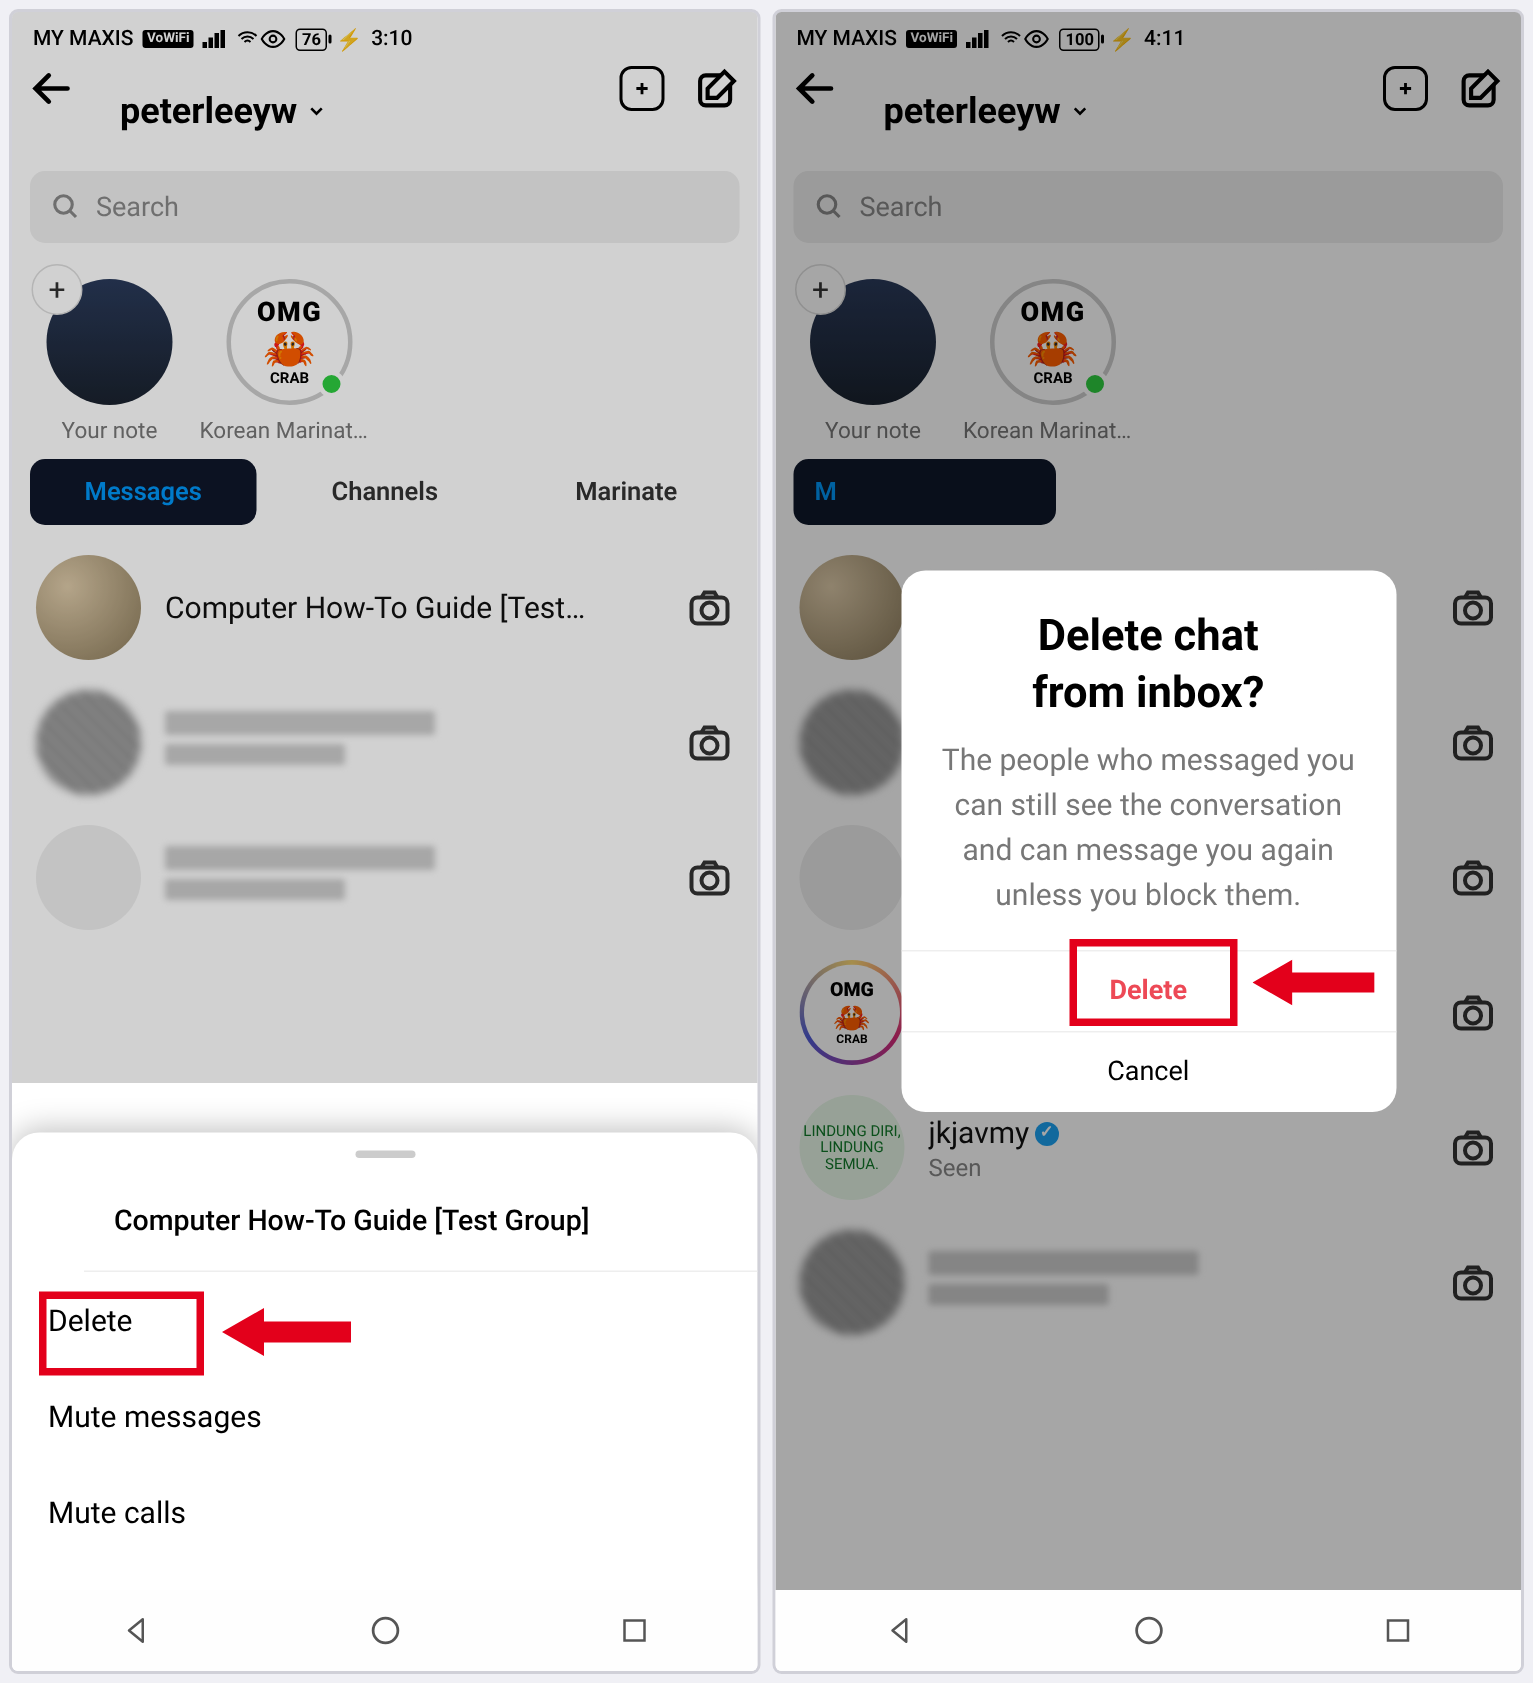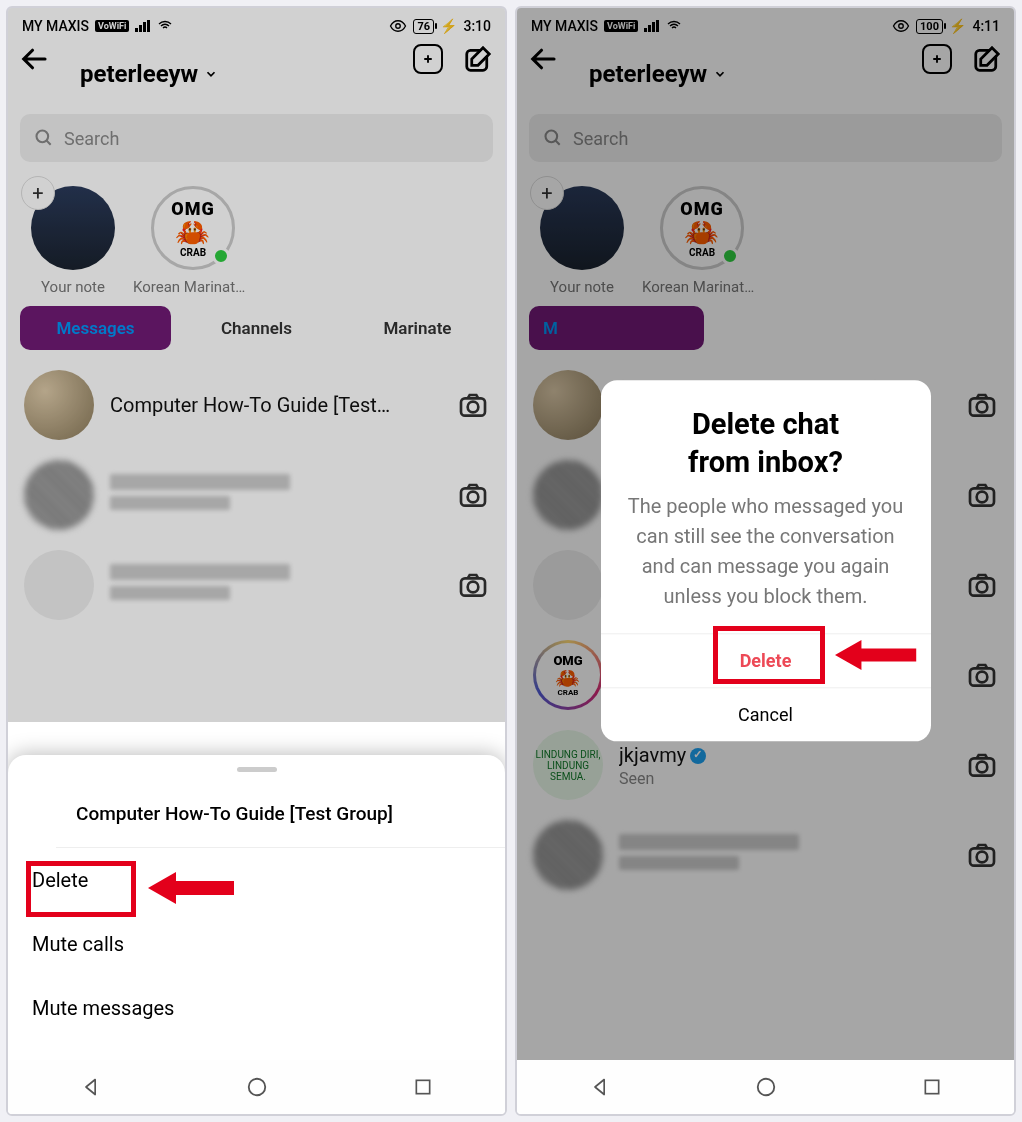--- a/index.html
+++ b/index.html
@@ -19,21 +19,21 @@
     border: 2px solid #d0d0d8;
     border-radius: 6px;
     position: relative;
     overflow: hidden;
   }
   
   .statusbar {
     height: 36px;
     display: flex;
     align-items: center;
-    justify-content: space-between;
+    justify-content: flex-start;
     padding: 0 14px;
     font-size: 14px;
     font-weight: 500;
     color: #000;
   }
   .statusbar .left, .statusbar .right { display: flex; align-items: center; gap: 6px; }
   .vowifi-badge { background:#000; color:#fff; font-size:9px; padding:1px 3px; border-radius:2px; font-weight:bold;}
   .signal-bars { display:inline-block; width:16px; height:12px; position:relative;}
   .signal-bars span{position:absolute;bottom:0;width:3px;background:#000;}
   .signal-bars span:nth-child(1){left:0;height:4px;}
@@ -68,21 +68,21 @@
   .note-plus{position:absolute;top:-10px;left:-10px;width:34px;height:34px;background:#fff;border:1px solid #ddd;border-radius:50%;display:flex;align-items:center;justify-content:center;font-size:20px;color:#333;}
   .note-label{font-size:15px;color:#777;margin-top:8px;white-space:nowrap;max-width:120px;overflow:hidden;text-overflow:ellipsis;}
   .omg-avatar{width:84px;height:84px;border-radius:50%;background:#fff;border:3px solid #ccc;display:flex;flex-direction:column;align-items:center;justify-content:center;position:relative;}
   .omg-text{font-weight:900;font-size:18px;letter-spacing:1px;}
   .crab-emoji{font-size:28px;line-height:1;}
   .crab-small{font-size:10px;font-weight:bold;}
   .online-dot{position:absolute;bottom:2px;right:2px;width:18px;height:18px;background:#2ecc40;border:3px solid #fff;border-radius:50%;}
   
   .tabs{display:flex;gap:10px;padding:6px 12px 10px;}
   .tab{flex:1;height:44px;display:flex;align-items:center;justify-content:center;font-size:17px;font-weight:600;color:#333;border-radius:10px;}
-  .tab.active{background:#701a75;color:#0095f6;}
+  .tab.active{background:#0f172a;color:#0095f6;}
   
   .chat-list{}
   .chat-item{display:flex;align-items:center;padding:10px 16px;gap:16px;}
   .chat-avatar{width:70px;height:70px;border-radius:50%;background:#ccc center/cover;flex-shrink:0;}
   .chat-text{flex:1;min-width:0;}
   .chat-title{font-size:20px;font-weight:400;color:#111;white-space:nowrap;overflow:hidden;text-overflow:ellipsis;}
   .chat-sub{font-size:16px;color:#888;margin-top:2px;}
   .camera-ic{width:32px;height:32px;color:#333;flex-shrink:0;}
   .pixelated{filter:blur(3px);background:repeating-linear-gradient(45deg,#aaa,#aaa 4px,#888 4px,#888 8px);}
   .blur-text{background:#ccc;width:180px;height:16px;border-radius:2px;margin-bottom:6px;filter:blur(2px);}
@@ -234,22 +234,22 @@
       </div>
     </div>
   </div>
 
   <div class="dim-light" style="bottom:auto;height:714px;"></div>
 
   <div class="sheet">
     <div class="sheet-handle"></div>
     <div class="sheet-title">Computer How-To Guide [Test Group]</div>
     <div class="sheet-option">Delete</div>
+    <div class="sheet-option">Mute messages</div>
     <div class="sheet-option">Mute calls</div>
-    <div class="sheet-option">Mute messages</div>
   </div>
 
   <div class="hl-box" style="left:18px;top:853px;width:110px;height:56px;"></div>
   <svg class="red-arrow" style="left:140px;top:860px;width:90px;height:40px;" viewBox="0 0 90 40">
     <polygon points="0,20 28,4 28,13 86,13 86,27 28,27 28,36" fill="#e3001b"></polygon>
   </svg>
 
   <div class="navbar">
     <svg width="20" height="20" viewBox="0 0 24 24" fill="none" stroke="#555" stroke-width="2">
         <path d="M17 3L6 12l11 9z" stroke-linejoin="round"></path>

